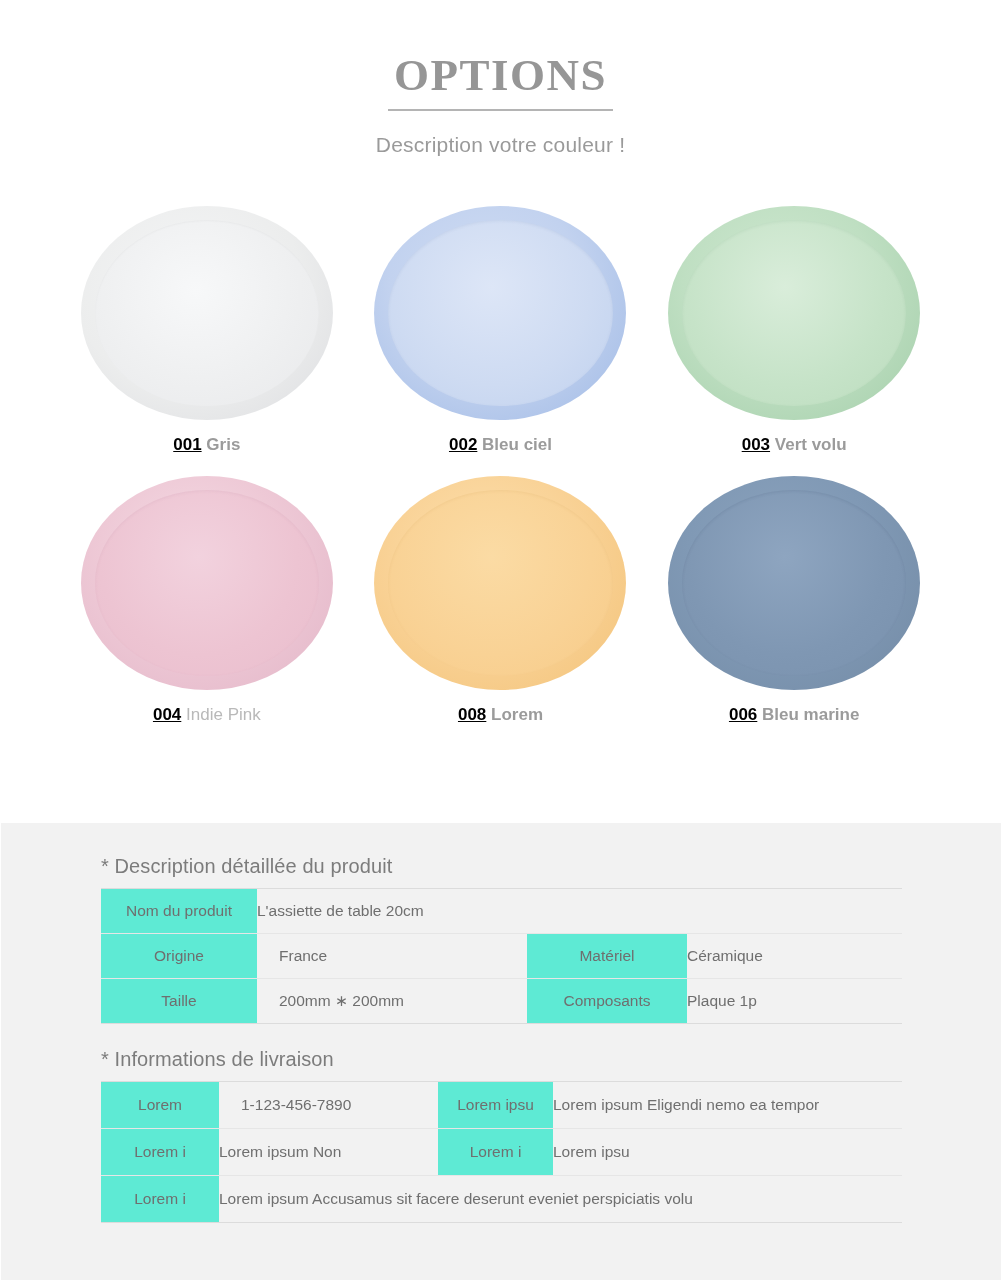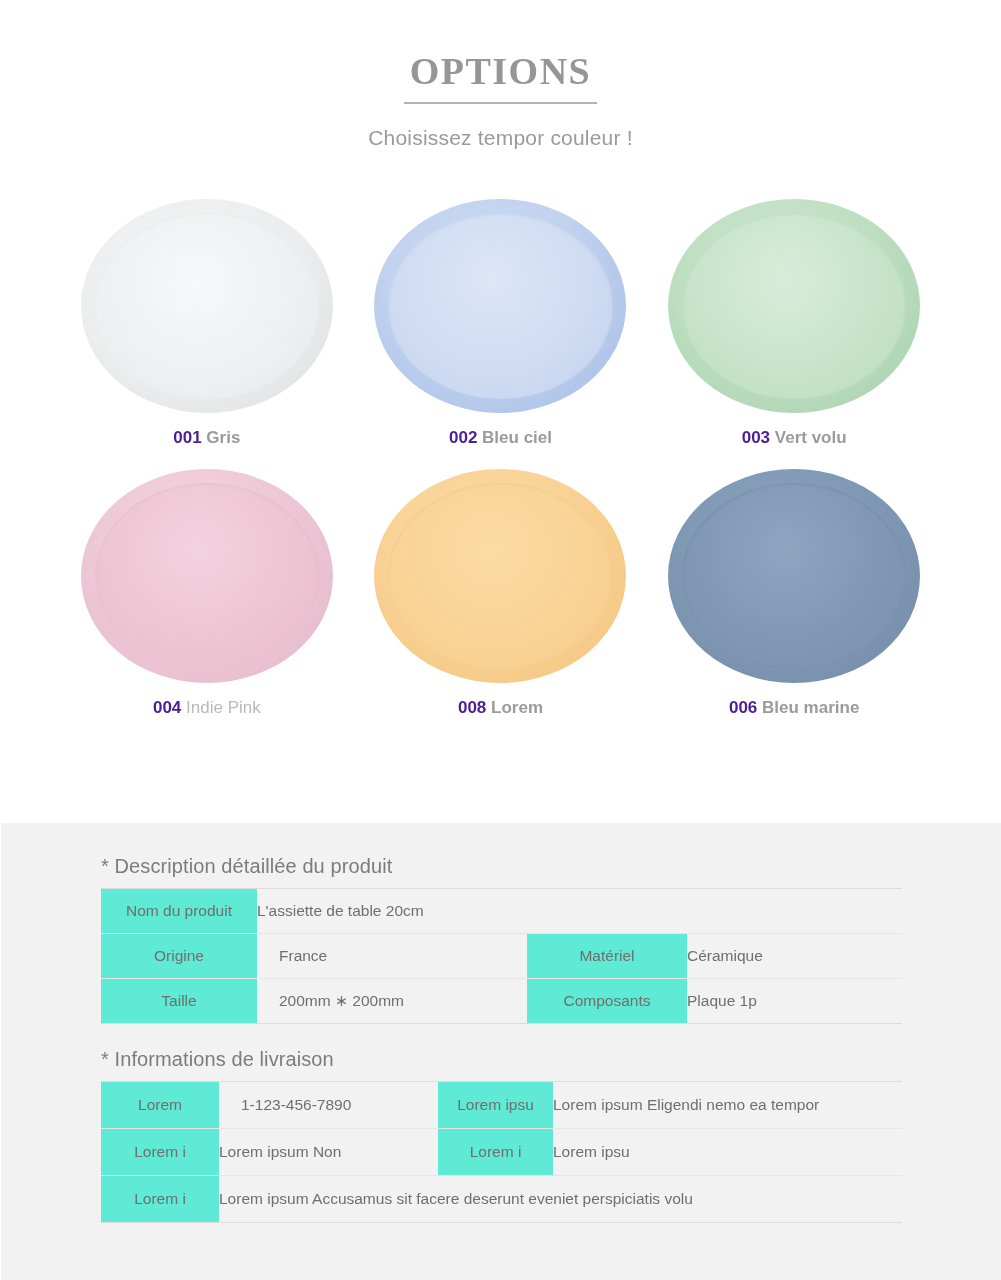--- a/index.html
+++ b/index.html
@@ -23,21 +23,21 @@
     background: #ffffff;
     box-sizing: border-box;
   }
 
   .title-block {
     padding-top: 52px;
     text-align: center;
   }
   .page-title {
     font-family: "Liberation Serif", serif;
-    font-size: 38px;
+    font-size: 45px;
     font-weight: 700;
     letter-spacing: 1.5px;
     color: #969696;
     display: inline-block;
     line-height: 1.05;
     padding: 0 6px 10px 6px;
     border-bottom: 2px solid #b4b4b4;
   }
   .page-subtitle {
     margin-top: 22px;
@@ -104,21 +104,21 @@
 
   .plate-006 .rim  { background: radial-gradient(ellipse at 44% 34%, #8ba2bc 0%, #8099b5 45%, #7890ab 80%, #7389a5 100%); }
   .plate-006 .well { background: radial-gradient(ellipse at 46% 36%, #8ea5c0 0%, #7f97b3 58%, #7991ad 100%); box-shadow: inset 0 1px 3px rgba(40,60,90,0.12); }
 
   .plate-label {
     font-size: 17px;
     color: #9b9b9b;
     font-weight: 700;
     margin-top: 2px;
   }
-  .plate-label .code { font-weight: 700; color: #4c1d95; }
+  .plate-label .code { font-weight: 700; color: #000000; text-decoration: underline; }
   .plate-label .nm { font-weight: 700; }
   .plate-label.soft .nm { font-weight: 400; color: #b9b9b9; margin-top: 21px; }
 
   
   .info-section {
     position: absolute;
     top: 823px;
     left: 1px;
     width: 1001px;
     height: 457px;
@@ -171,21 +171,21 @@
 
   .tbl-wrap { position: relative; }
 </style>
 </head>
 <body>
 
 <div class="hero">
 
   <div class="title-block">
     <div class="page-title">OPTIONS</div>
-    <div class="page-subtitle">Choisissez tempor couleur !</div>
+    <div class="page-subtitle">Description votre couleur !</div>
   </div>
 
   <div class="plate-grid">
 
     <div class="plate-cell">
       <div class="plate-img-wrap">
         <div class="plate plate-001">
           <div class="rim"></div>
           <div class="well"></div>
         </div>

